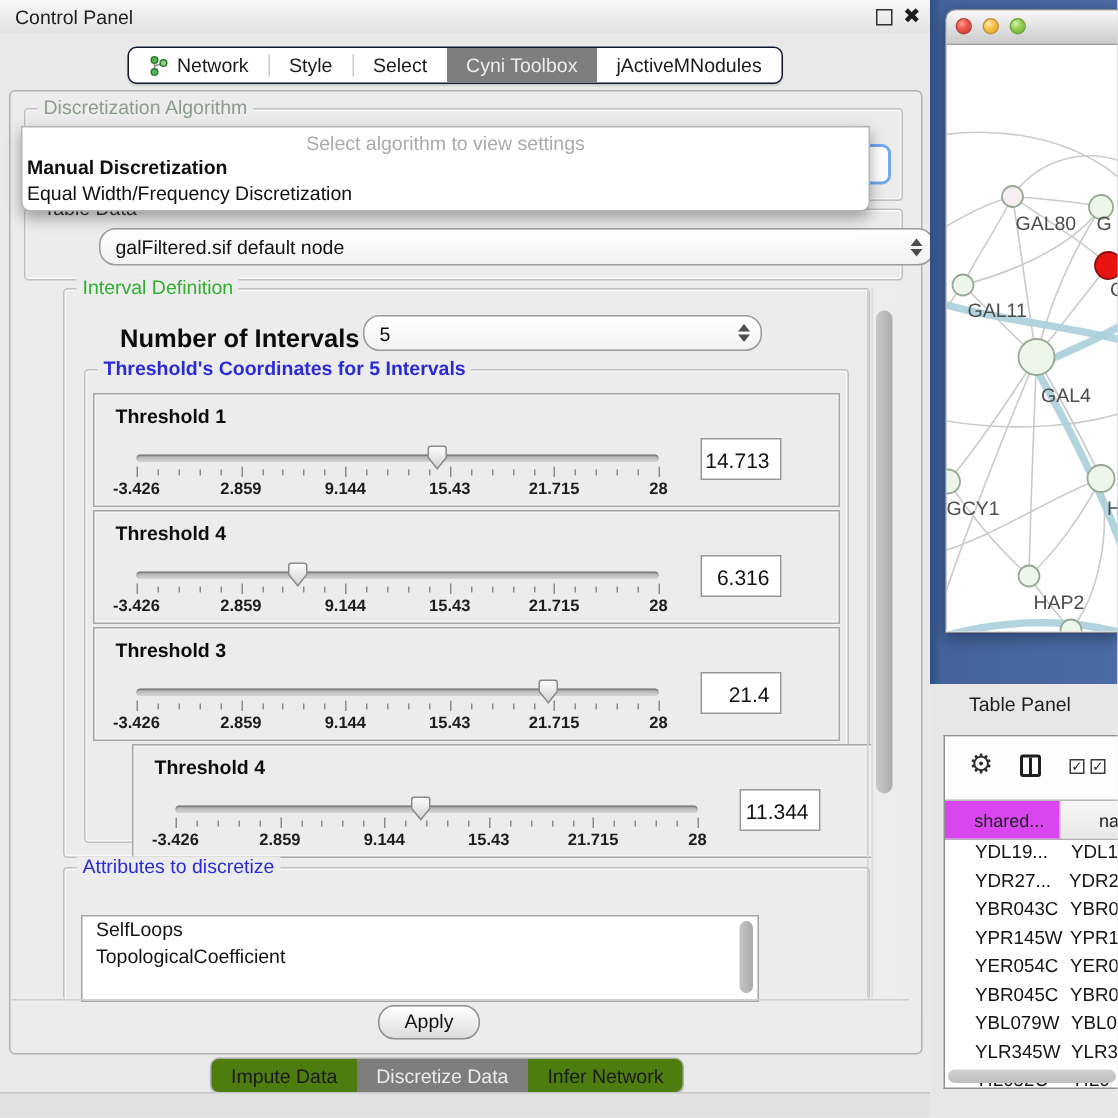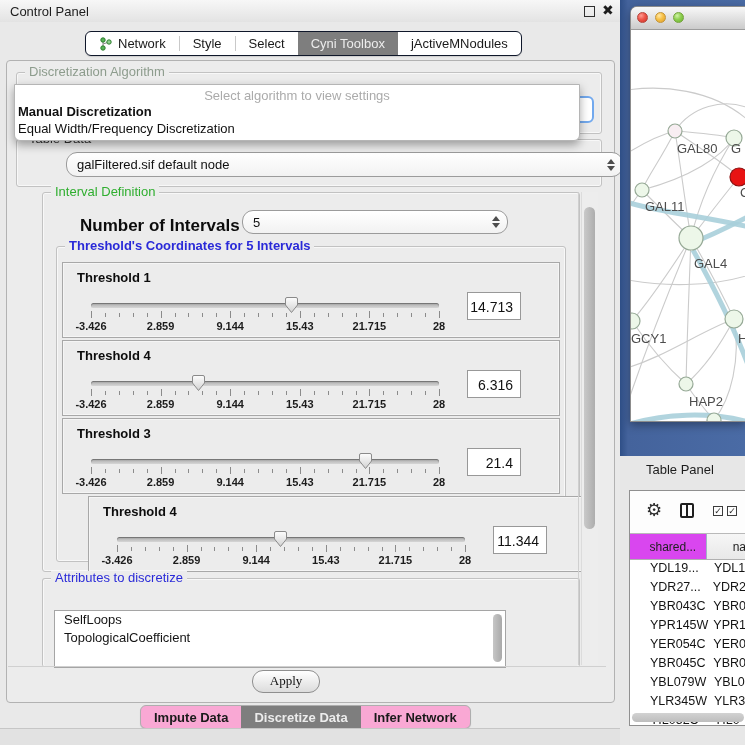--- a/index.html
+++ b/index.html
@@ -69,24 +69,24 @@
     line-height:28px;padding-right:7px;box-sizing:border-box;}
 
   
   .listbox{left:54px;top:610px;width:450px;height:56px;background:#fff;border:1px solid #a5a5a5;overflow:hidden;}
   .listbox .row{height:18px;line-height:18px;font-size:13px;color:#141414;padding-left:9px;white-space:nowrap;}
   .lscroll{position:absolute;right:3px;top:3px;width:9px;height:48px;border-radius:5px;
     background:linear-gradient(90deg,#c6c6c6,#a9a9a9);}
 
   .sep-line{left:8px;top:666px;width:598px;height:1px;background:#d0d0d0;}
   .applybtn{left:252px;top:670px;width:66px;height:21px;border:1px solid #8f8f8f;border-radius:11px;
-    background:linear-gradient(#ffffff,#dcdcdc);font-size:13px;color:#111;text-align:center;line-height:20px;font-family:Liberation Serif, serif;}
+    background:linear-gradient(#ffffff,#dcdcdc);font-size:13px;color:#111;text-align:center;line-height:20px;}
 
   .bottomtabs{position:absolute;top:705px;left:140px;height:22px;display:flex;
-    background:#f9a8d4;border:1px solid #aeaeae;border-radius:6px;overflow:hidden;box-shadow:0 1px 1px rgba(0,0,0,.12);font-weight:bold;}
+    background:#4d7c0f;border:1px solid #aeaeae;border-radius:6px;overflow:hidden;box-shadow:0 1px 1px rgba(0,0,0,.12);}
   .bstrip{left:0;top:728px;width:620px;height:17px;background:#e2e2e2;border-top:1px solid #c6c6c6;}
 
   
   .vscroll-track{left:581px;top:192px;width:16px;height:473px;background:#ededed;border-left:1px solid #dcdcdc;}
   .vscroll-thumb{position:absolute;left:2px;top:15px;width:11px;height:322px;border-radius:6px;
     background:linear-gradient(90deg,#c9c9c9,#adadad);}
   .panel-right-line{left:578px;top:192px;width:1px;height:473px;background:#cfcfcf;}
 
   
   .bluebg{left:620px;top:0;width:125px;height:456px;

